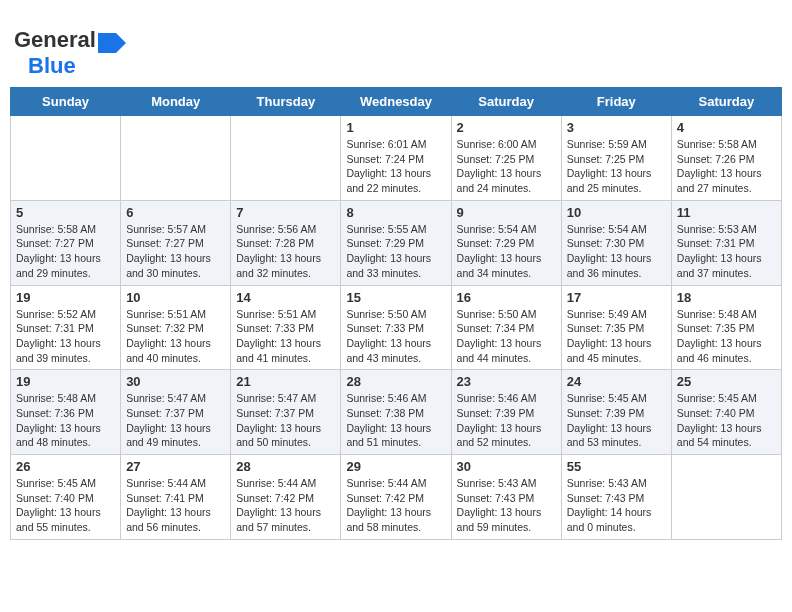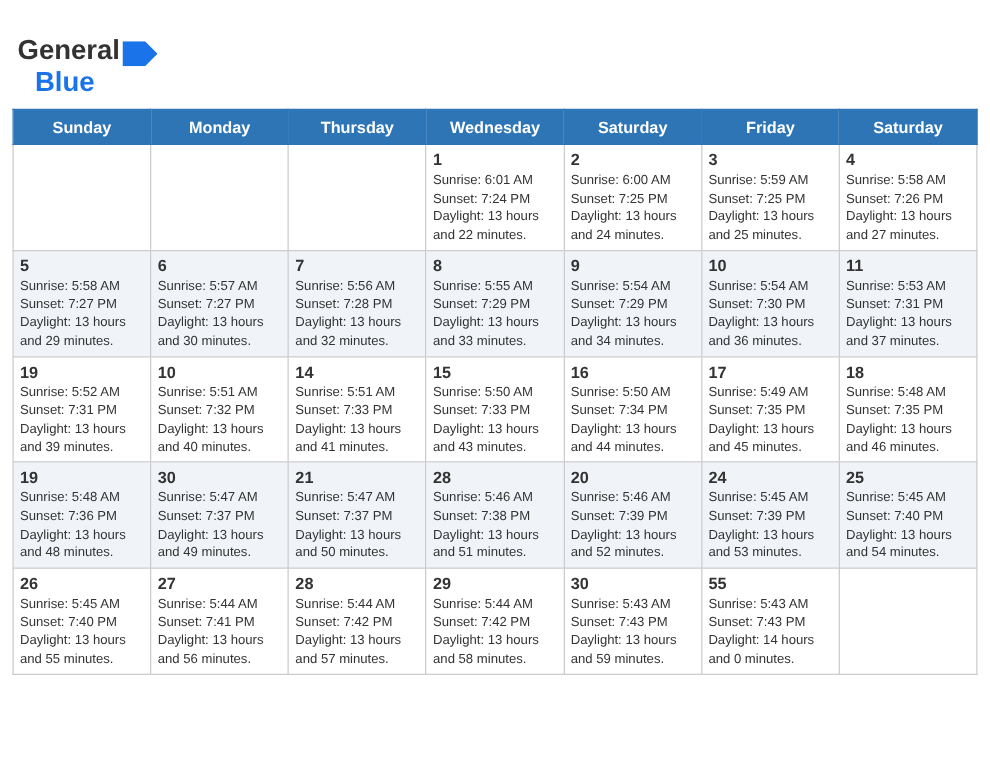--- a/index.html
+++ b/index.html
@@ -232,21 +232,21 @@
           Sunrise: 5:47 AM<br>Sunset: 7:37 PM<br>Daylight: 13 hours and 50 minutes.
         </div>
       </td>
         <td>
         <span class="day-num">28</span>
         <div class="day-info">
           Sunrise: 5:46 AM<br>Sunset: 7:38 PM<br>Daylight: 13 hours and 51 minutes.
         </div>
       </td>
         <td>
-        <span class="day-num">20</span>
+        <span class="day-num">23</span>
         <div class="day-info">
           Sunrise: 5:46 AM<br>Sunset: 7:39 PM<br>Daylight: 13 hours and 52 minutes.
         </div>
       </td>
         <td>
         <span class="day-num">24</span>
         <div class="day-info">
           Sunrise: 5:45 AM<br>Sunset: 7:39 PM<br>Daylight: 13 hours and 53 minutes.
         </div>
       </td>

